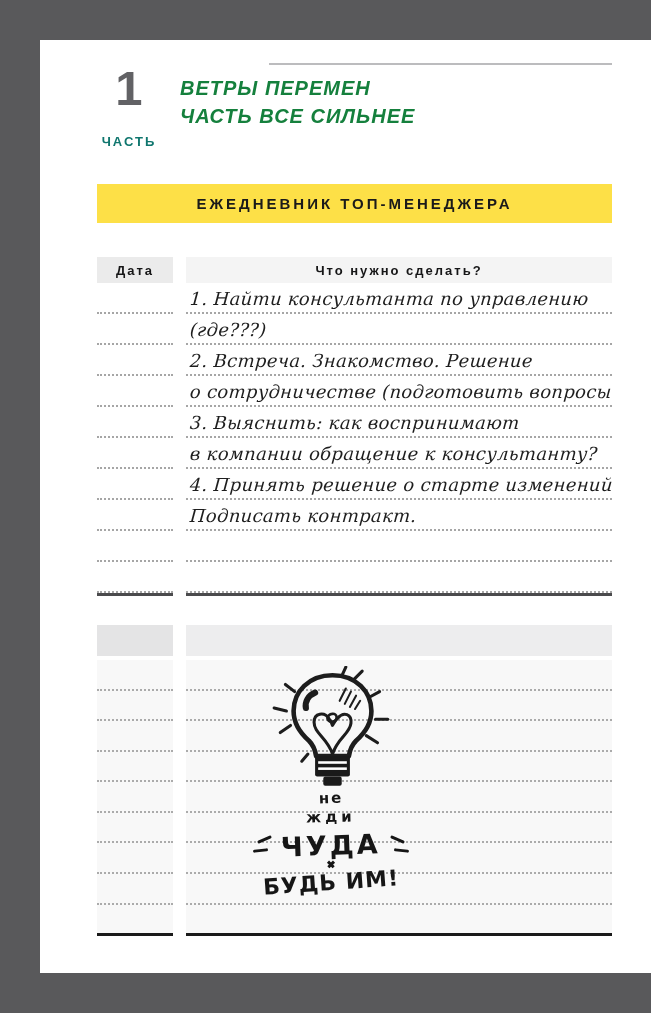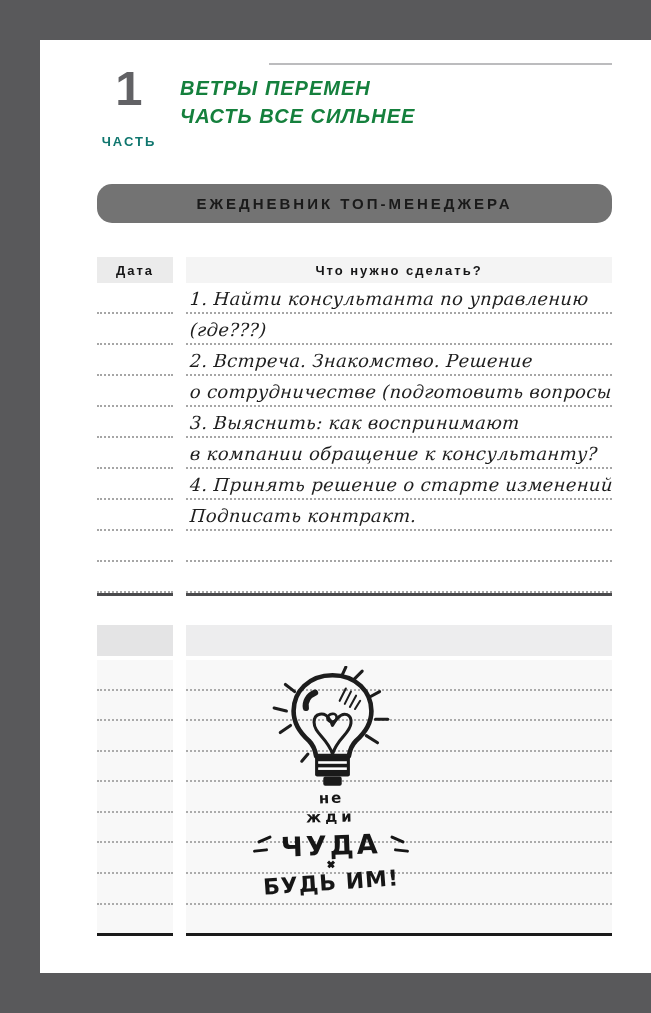--- a/index.html
+++ b/index.html
@@ -16,22 +16,22 @@
   .part-number { position:absolute; left:98px; top:64px; width:62px; text-align:center;
                  font-size:49px; font-weight:bold; color:#626265; line-height:48px; }
   .part-label  { position:absolute; left:90px; top:110px; width:78px; text-align:center;
                  font-size:13px; font-weight:bold; letter-spacing:2px; color:#0f766e;margin-top:24px; }
   .header-rule { position:absolute; left:269px; top:63px; width:343px; height:2px; background:#bcbcbe; }
   .chapter-title { position:absolute; left:180px; top:74px; font-size:20px; font-weight:bold;
                    letter-spacing:1px; color:#15803d; line-height:28px;font-style:italic; }
 
   
   .banner { position:absolute; left:97px; top:184px; width:515px; height:39px;
-            background:#737373; display:flex; align-items:center; justify-content:center;
-            font-size:15px; font-weight:bold; letter-spacing:3px; color:#1a1a1a;border-radius:15px; }
+            background:#fde047; display:flex; align-items:center; justify-content:center;
+            font-size:15px; font-weight:bold; letter-spacing:3px; color:#1a1a1a; }
 
   
   .t1-date-h { position:absolute; left:97px; top:257px; width:76px; height:26px; background:#ebebeb;
                display:flex; align-items:center; justify-content:center;
                font-size:13px; font-weight:bold; letter-spacing:2px; color:#161617; }
   .t1-task-h { position:absolute; left:186px; top:257px; width:426px; height:26px; background:#f4f4f4;
                display:flex; align-items:center; justify-content:center;
                font-size:13px; font-weight:bold; letter-spacing:2px; color:#161617; }
   .t1-body { position:absolute; left:97px; top:283px; width:515px; }
   .t1-row  { display:flex; height:31px; }

